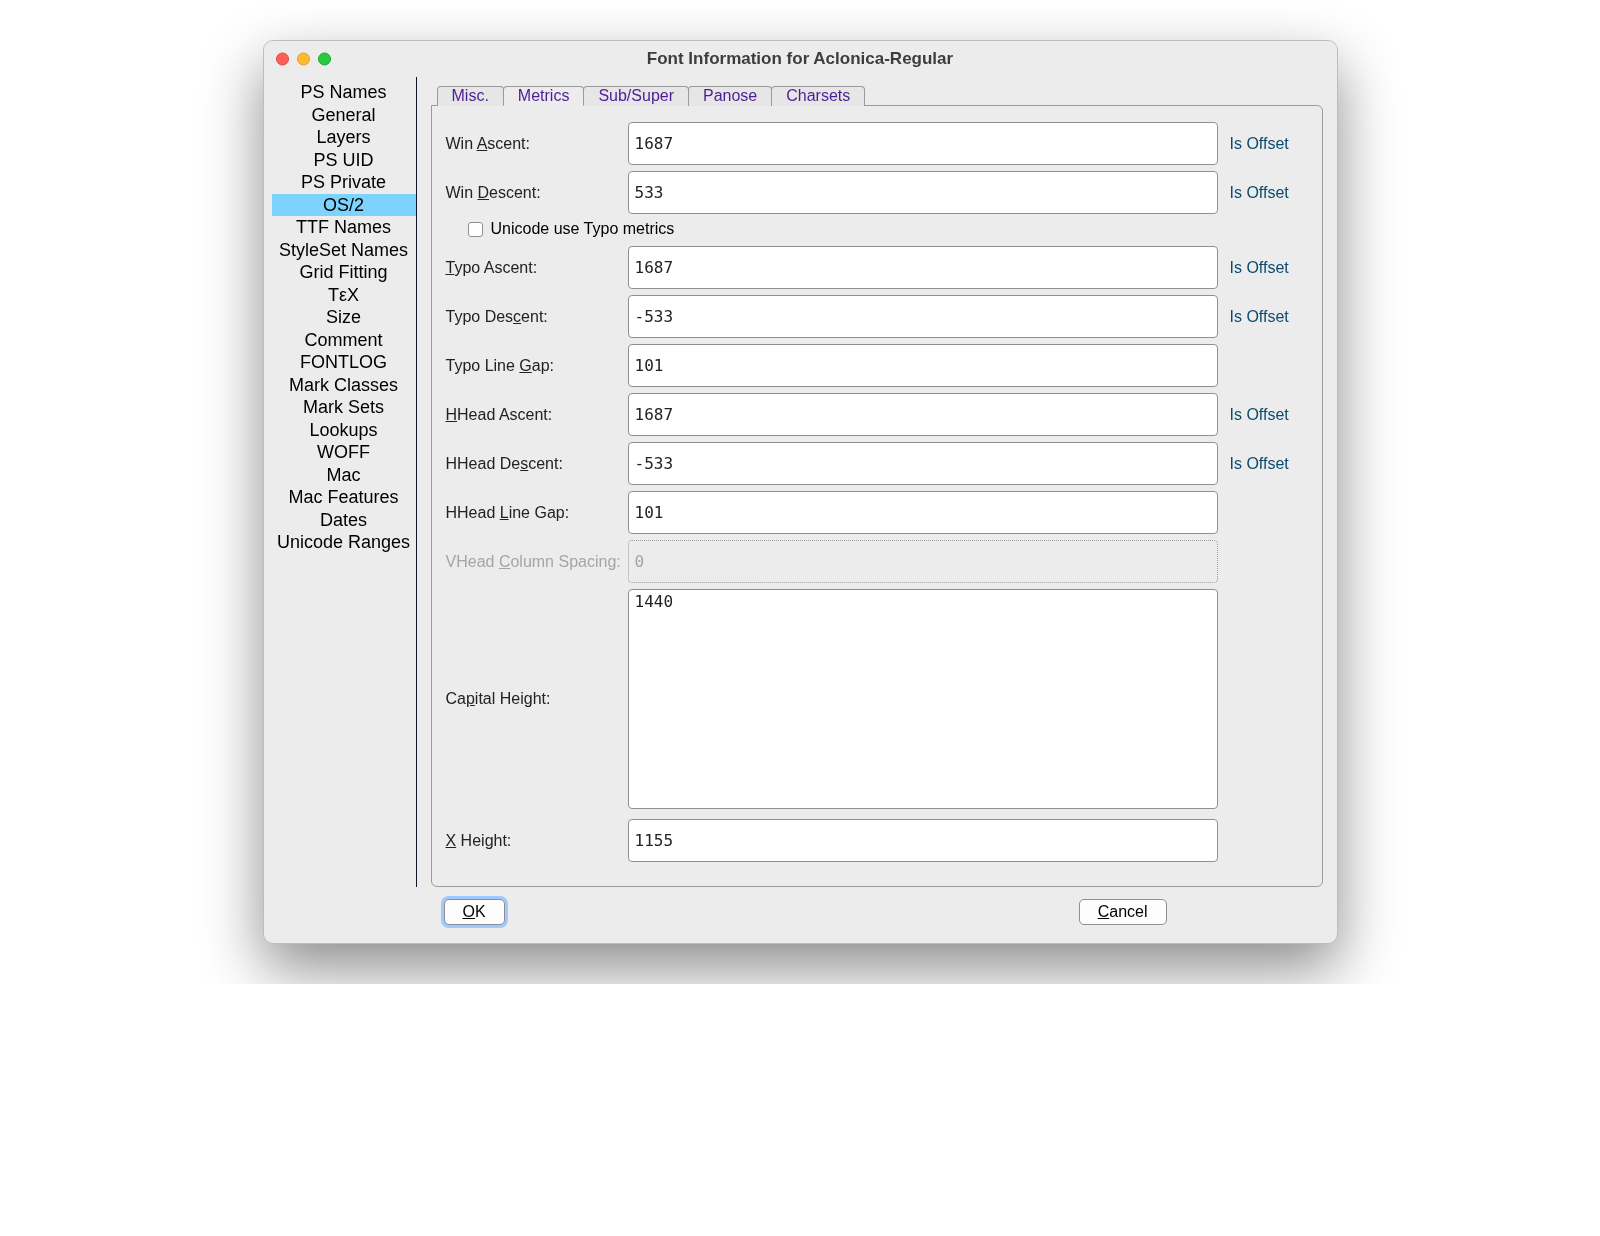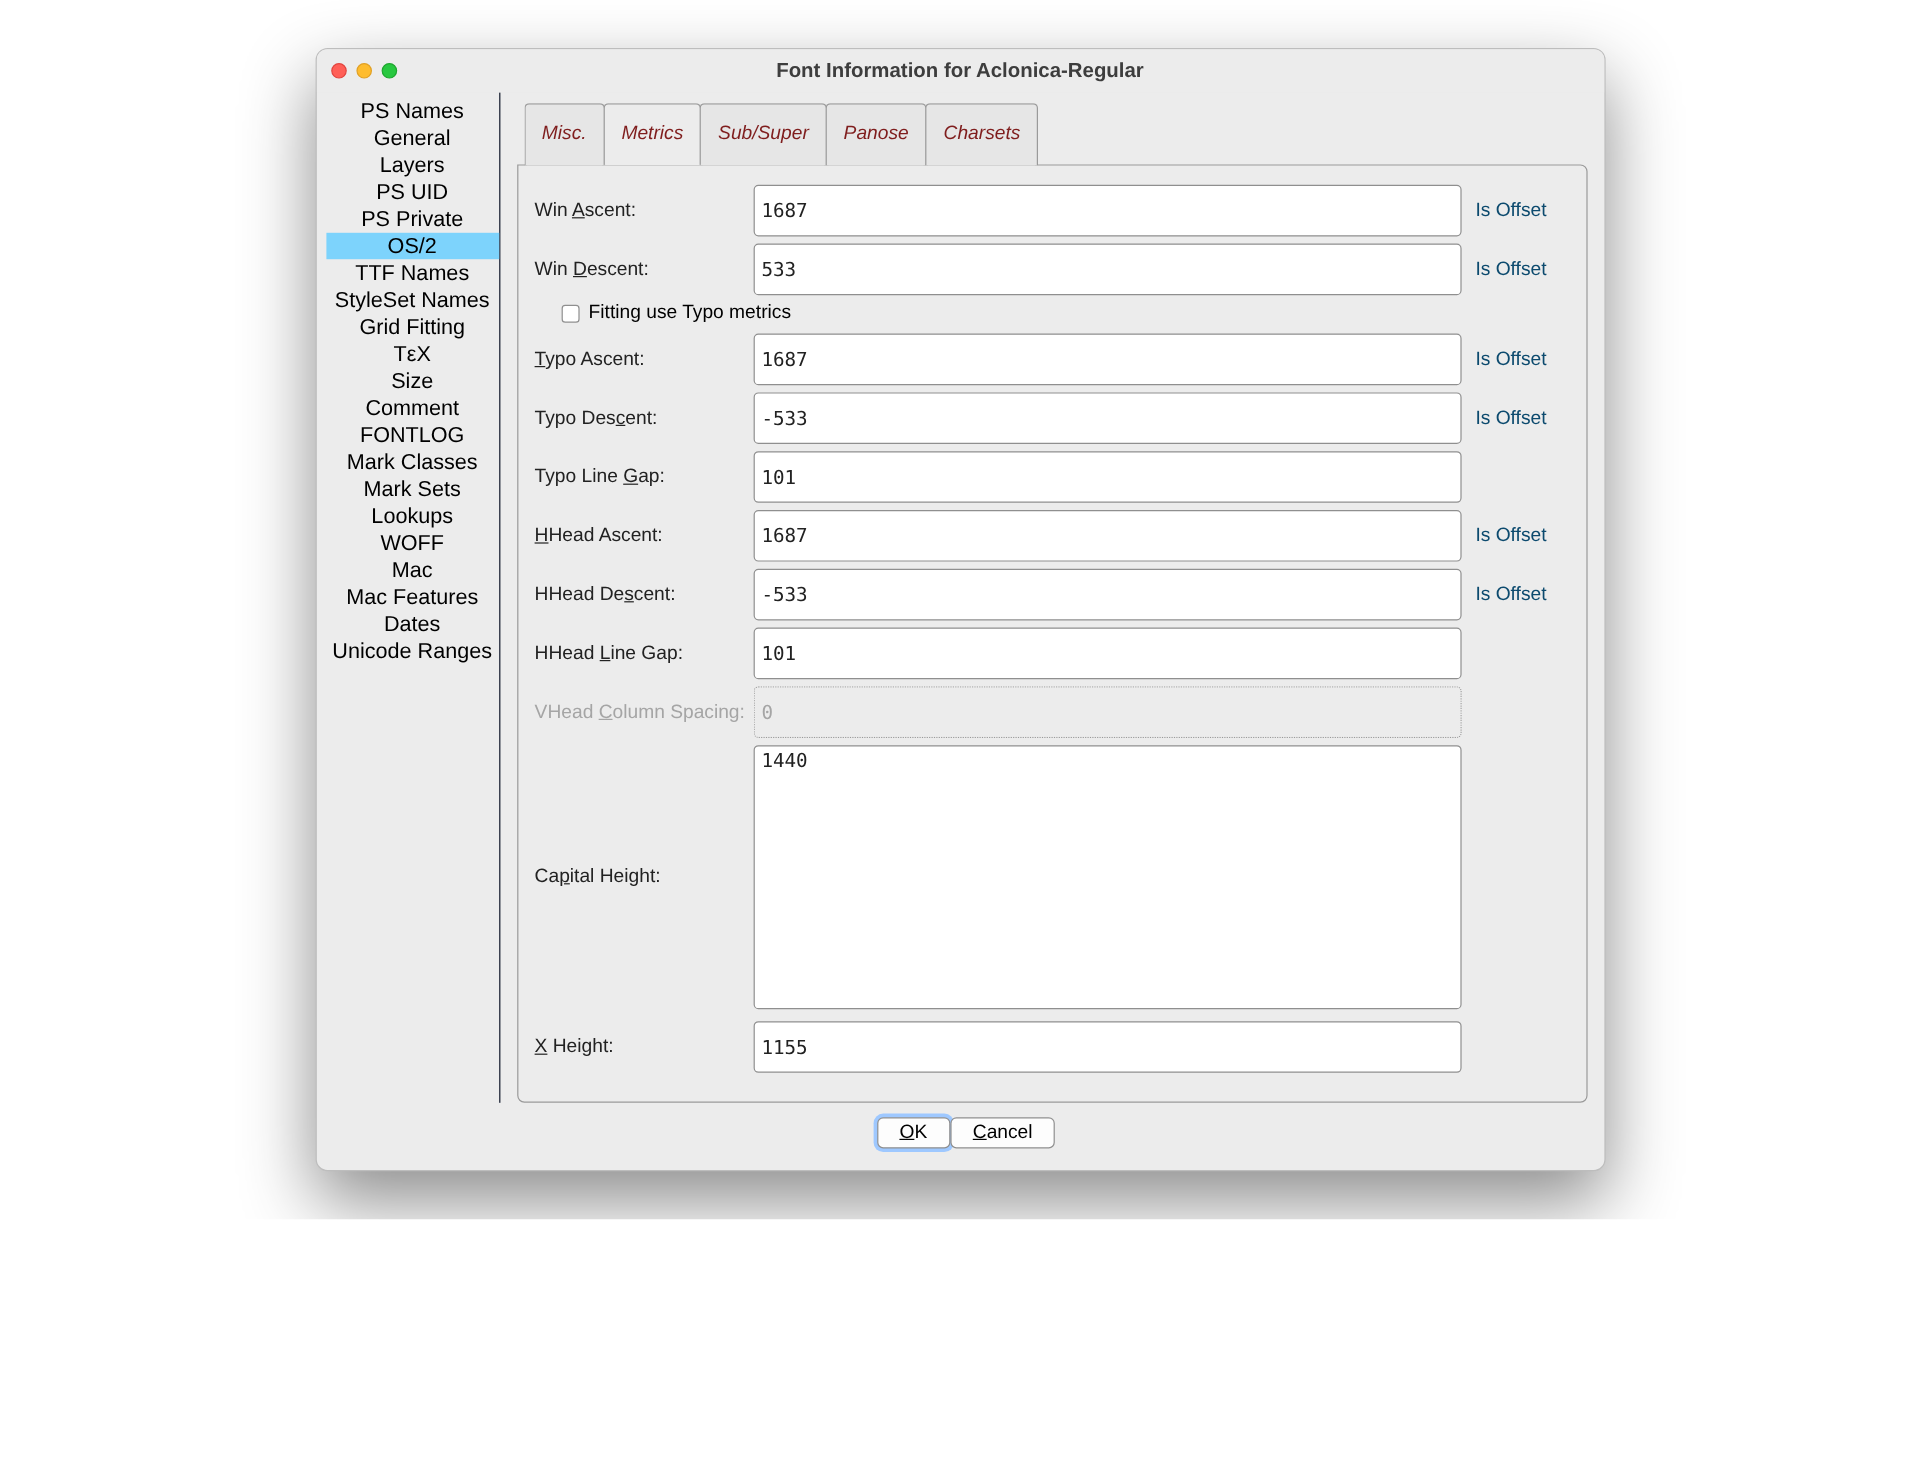--- a/index.html
+++ b/index.html
@@ -73,33 +73,32 @@
     flex: 1;
     padding: 8px 14px 0 14px;
     position: relative;
   }
 
   .tabs {
     display: flex;
     margin-left: 6px;
   }
   .tab {
-    padding: 16px 14px;
+    padding: 0 14px;
     border: 1px solid #9a9a9a;
     border-bottom: none;
     background: #e6e6e6;
     font-size: 16px;
-    color: #7f1d1d;
+    color: #4c1d95;
     margin-right: -1px;
     cursor: default;
     border-top-left-radius: 4px;
     border-top-right-radius: 4px;
     position: relative;
     top: 1px;
-    font-style: italic;
   }
   .tab.active {
     background: #ececec;
     z-index: 2;
     border-bottom: 1px solid #ececec;
   }
   .tabpanel {
     border: 1px solid #9a9a9a;
     border-radius: 0 6px 6px 6px;
     padding: 16px 14px 18px 14px;
@@ -157,21 +156,21 @@
   }
   .checkbox {
     width: 15px; height: 15px;
     border: 1px solid #8f8f8f;
     background: #fff;
     border-radius: 3px;
   }
 
   .footer {
     display: flex;
-    justify-content: center;
+    justify-content: space-between;
     padding: 12px 170px 18px 180px;
   }
   .btn {
     border: 1px solid #8f8f8f;
     background: #fdfdfd;
     border-radius: 5px;
     padding: 3px 18px;
     font-size: 16px;
     cursor: default;
   }
@@ -236,21 +235,21 @@
         </div>
 
         <div class="row">
           <div class="label">Win <span class="u">D</span>escent:</div>
           <input class="input" value="533" style="">
           <div class="suffix">Is Offset</div>
         </div>
 
         <div class="checkbox-row">
           <div class="checkbox"></div>
-          <span>Fitting use Typo metrics</span>
+          <span>Unicode use Typo metrics</span>
         </div>
 
         <div class="row">
           <div class="label"><span class="u">T</span>ypo Ascent:</div>
           <input class="input" value="1687" style="">
           <div class="suffix">Is Offset</div>
         </div>
 
         <div class="row">
           <div class="label">Typo Des<span class="u">c</span>ent:</div>

